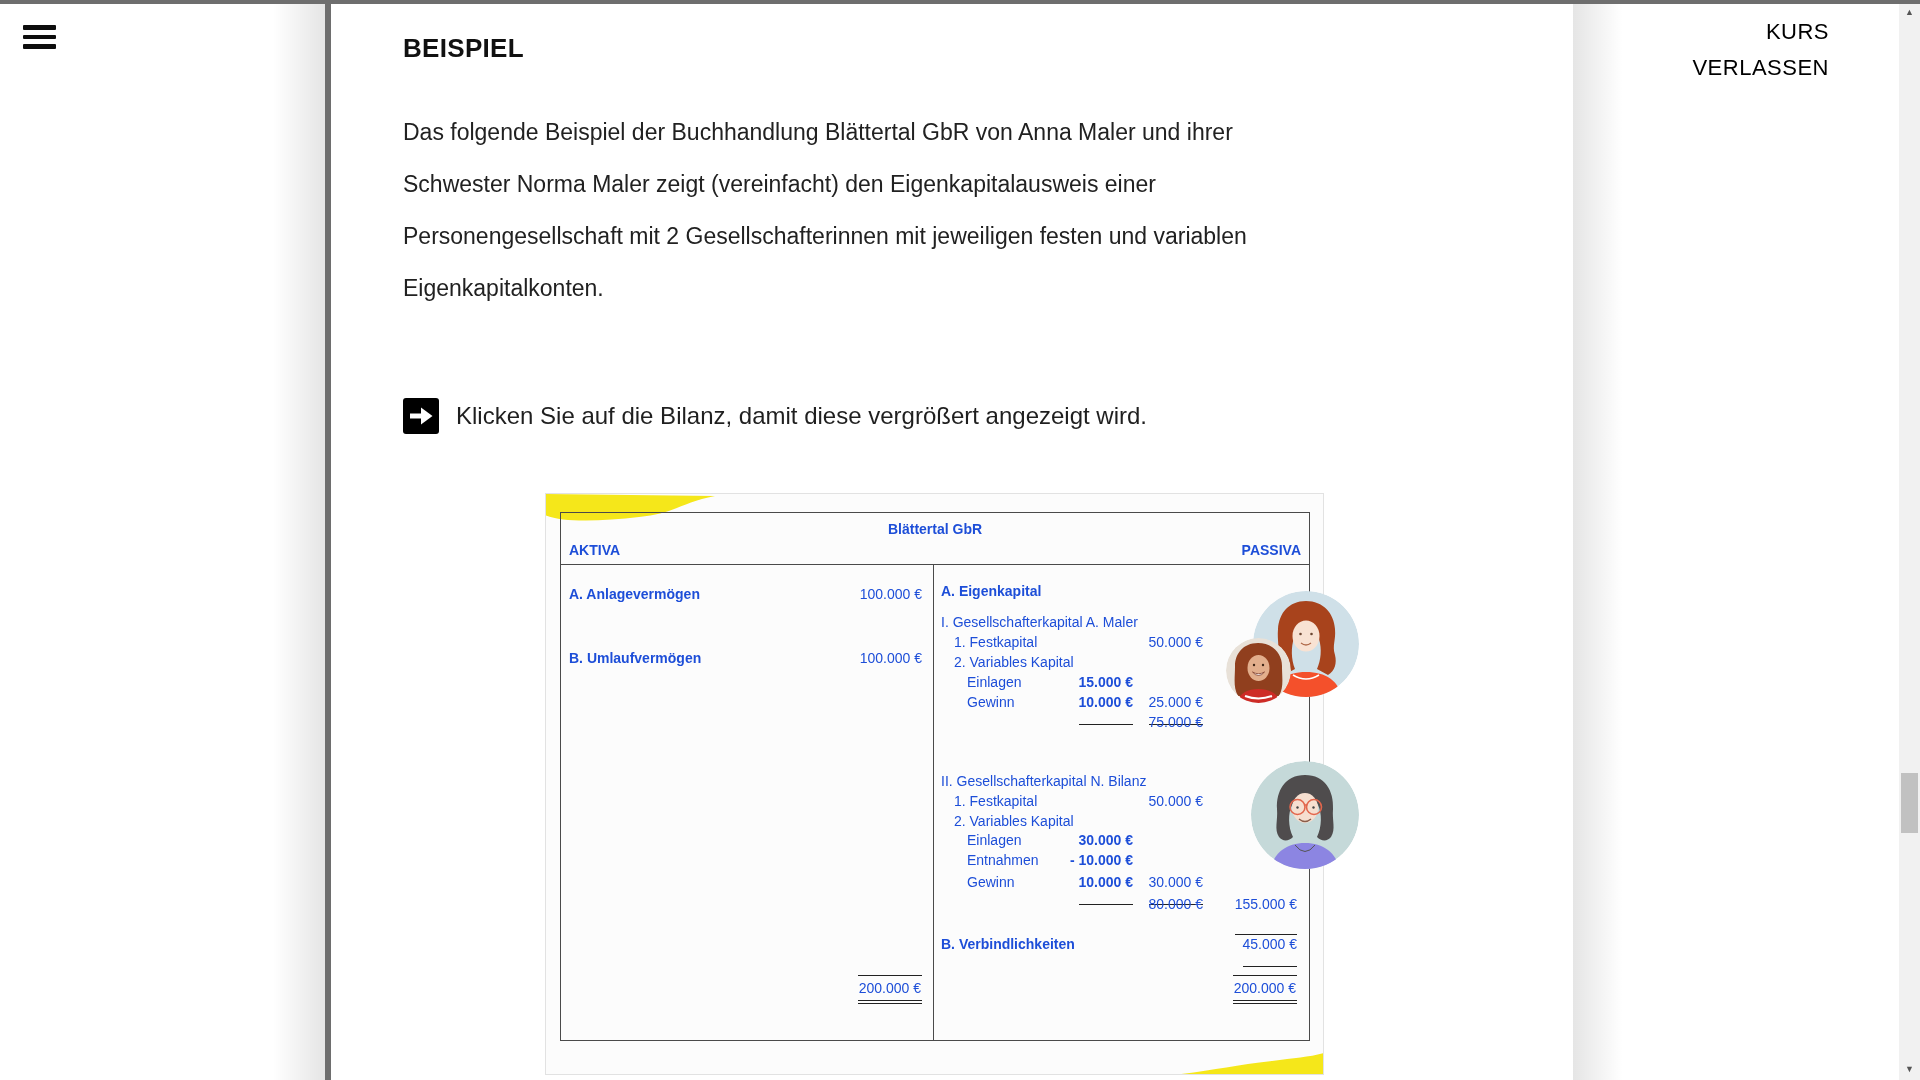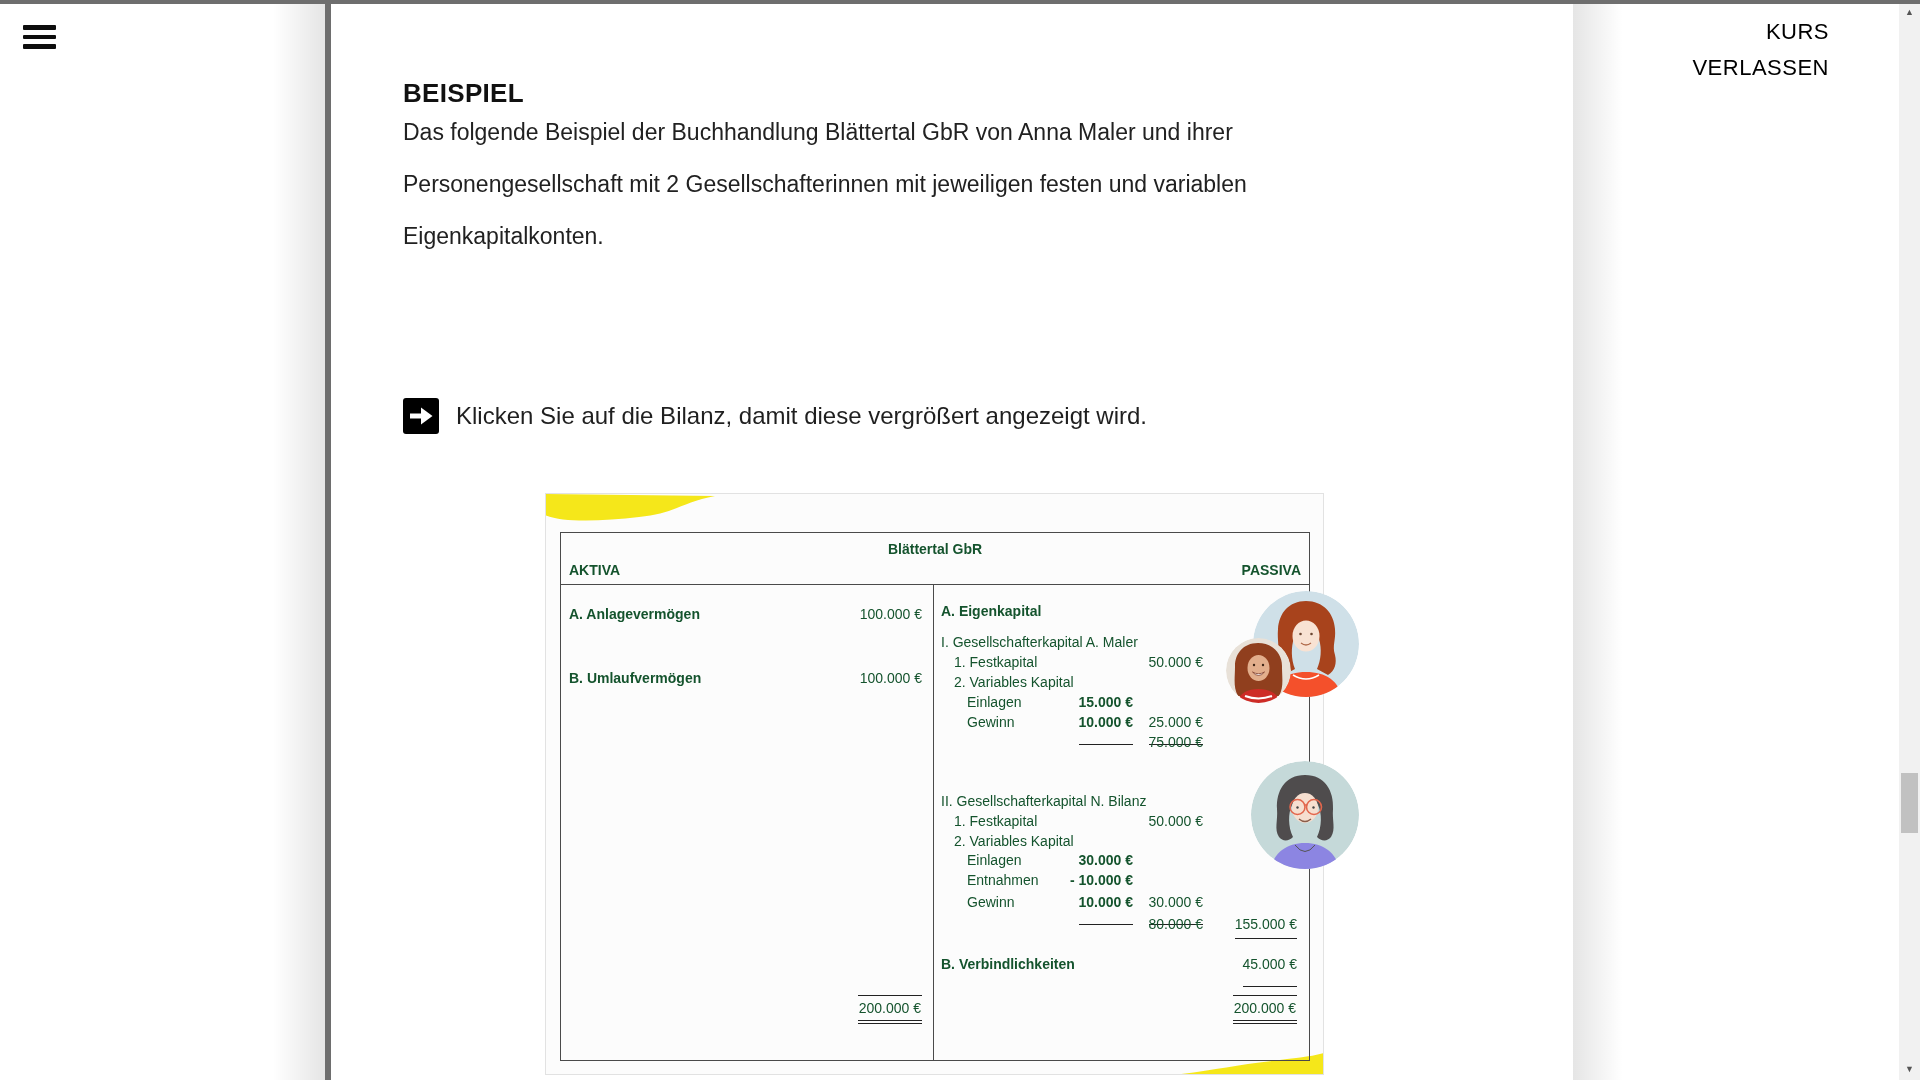--- a/index.html
+++ b/index.html
@@ -23,55 +23,55 @@
   
   #hamburger { left:23px; top:18px; width:34px; height:30px; cursor:pointer; }
   #hamburger .bar { position:absolute; left:0; width:33px; height:4.5px; background:#0d0d0d; border-radius:1px; }
   #hamburger .b1{top:3px} #hamburger .b2{top:12.5px} #hamburger .b3{top:22px}
 
   
   #exit-btn { right:70px; top:10px; text-align:right; font-size:22px; line-height:36px;
               color:#000000; letter-spacing:0.5px; cursor:pointer; }
 
   
-  #page-title { left:403px; top:33px; font-size:26px; font-weight:700; letter-spacing:0.3px; color:#111;margin-top:45px; }
+  #page-title { left:403px; top:33px; font-size:26px; font-weight:700; letter-spacing:0.3px; color:#111; }
   #intro { left:403px; top:106px; width:1060px; font-size:23px; line-height:52px; color:#212121; }
 
   
   #callout { left:403px; top:398px; height:36px; }
   #callout-icon { position:absolute; left:0; top:0; width:36px; height:36px; background:#000; border-radius:3px; }
   #callout-text { position:absolute; left:53px; top:0; line-height:36px; font-size:24px; color:#1f1f1f; white-space:nowrap; }
 
   
   #bilanz-card { left:545px; top:493px; width:779px; height:582px; background:#fcfcfc;
                  border:1px solid #e2e2e2; overflow:hidden; cursor:pointer; z-index:1; }
   .blob { position:absolute; }
   #blob-tl { left:-1px; top:0; }
   #blob-br { right:-1px; bottom:-1px; }
 
   
-  #tbl { position:absolute; left:14px; top:38px; width:750px; height:529px;
-         border:1.5px solid #4a4a4a; font-size:14px; color:#14532d; }
+  #tbl { position:absolute; left:14px; top:18px; width:750px; height:529px;
+         border:1.5px solid #4a4a4a; font-size:14px; color:#1d4ed8; }
   #tbl-head { position:absolute; left:0; top:0; width:100%; height:52px; border-bottom:1px solid #4a4a4a; }
   .th-line { position:absolute; width:100%; text-align:center; font-weight:700; height:20px; line-height:20px; }
   #th1 { top:6px; } #th2 { top:27px; }
   .th-side { position:absolute; top:27px; font-weight:700; height:20px; line-height:20px; }
   #th-aktiva { left:8px; } #th-passiva { right:8px; }
   #tbl-vdiv { position:absolute; left:372px; top:52px; bottom:0; width:1px; background:#4a4a4a; }
 
   .prow { position:absolute; left:0; width:100%; height:20px; line-height:20px; }
   .acol { width:372px; }  .pcol { left:372px; width:377px; }
   .lab { position:absolute; white-space:nowrap; }
   .ind0 { left:8px; } .ind1 { left:21px; } .ind2 { left:34px; }
   .bold { font-weight:700;text-align:right; }
   .val { position:absolute; white-space:nowrap; }
   .av { right:11px; }           
   .v1 { right:177px;font-weight:bold; } .v2 { right:107px; } .v3 { right:13px; }
   .u  { border-bottom:1.4px solid #222; padding-bottom:12px; }
-  .u2 { border-bottom:1.4px solid #222; padding-bottom:4px;margin-left:8px; }
+  .u2 { border-bottom:1.4px solid #222; padding-bottom:20px;margin-left:8px; }
   .total { border-top:1.3px solid #222; border-bottom:4px double #222; padding:2px 1px 2px 1px; }
 
   
   .avatar { z-index:5; border-radius:50%; overflow:hidden; }
   #avatar1-big   { left:1253px; top:591px; width:106px; height:106px; }
   #avatar1-photo { left:1226px; top:638px; width:65px;  height:65px; }
   #avatar2       { left:1251px; top:761px; width:108px; height:108px; }
   .avatar svg { display:block; }
 
   
@@ -95,20 +95,21 @@
 </div>
 
 <div id="divider" class="abs"></div>
 
 <div id="main-panel" class="abs"></div>
 
 <h1 id="page-title" class="abs">BEISPIEL</h1>
 
 <div id="intro" class="abs">
   <div>Das folgende Beispiel der Buchhandlung Blättertal GbR von Anna Maler und ihrer</div>
+  <div>Schwester Norma Maler zeigt (vereinfacht) den Eigenkapitalausweis einer</div>
   <div>Personengesellschaft mit 2 Gesellschafterinnen mit jeweiligen festen und variablen</div>
   <div>Eigenkapitalkonten.</div>
 </div>
 
 <div id="callout" class="abs">
   <div id="callout-icon">
     <svg width="36" height="36" viewBox="0 0 36 36">
       <path d="M7 18 H21" stroke="#fff" stroke-width="5"></path>
       <path d="M18 9.5 L29.5 18 L18 26.5 Z" fill="#fff"></path>
     </svg>

